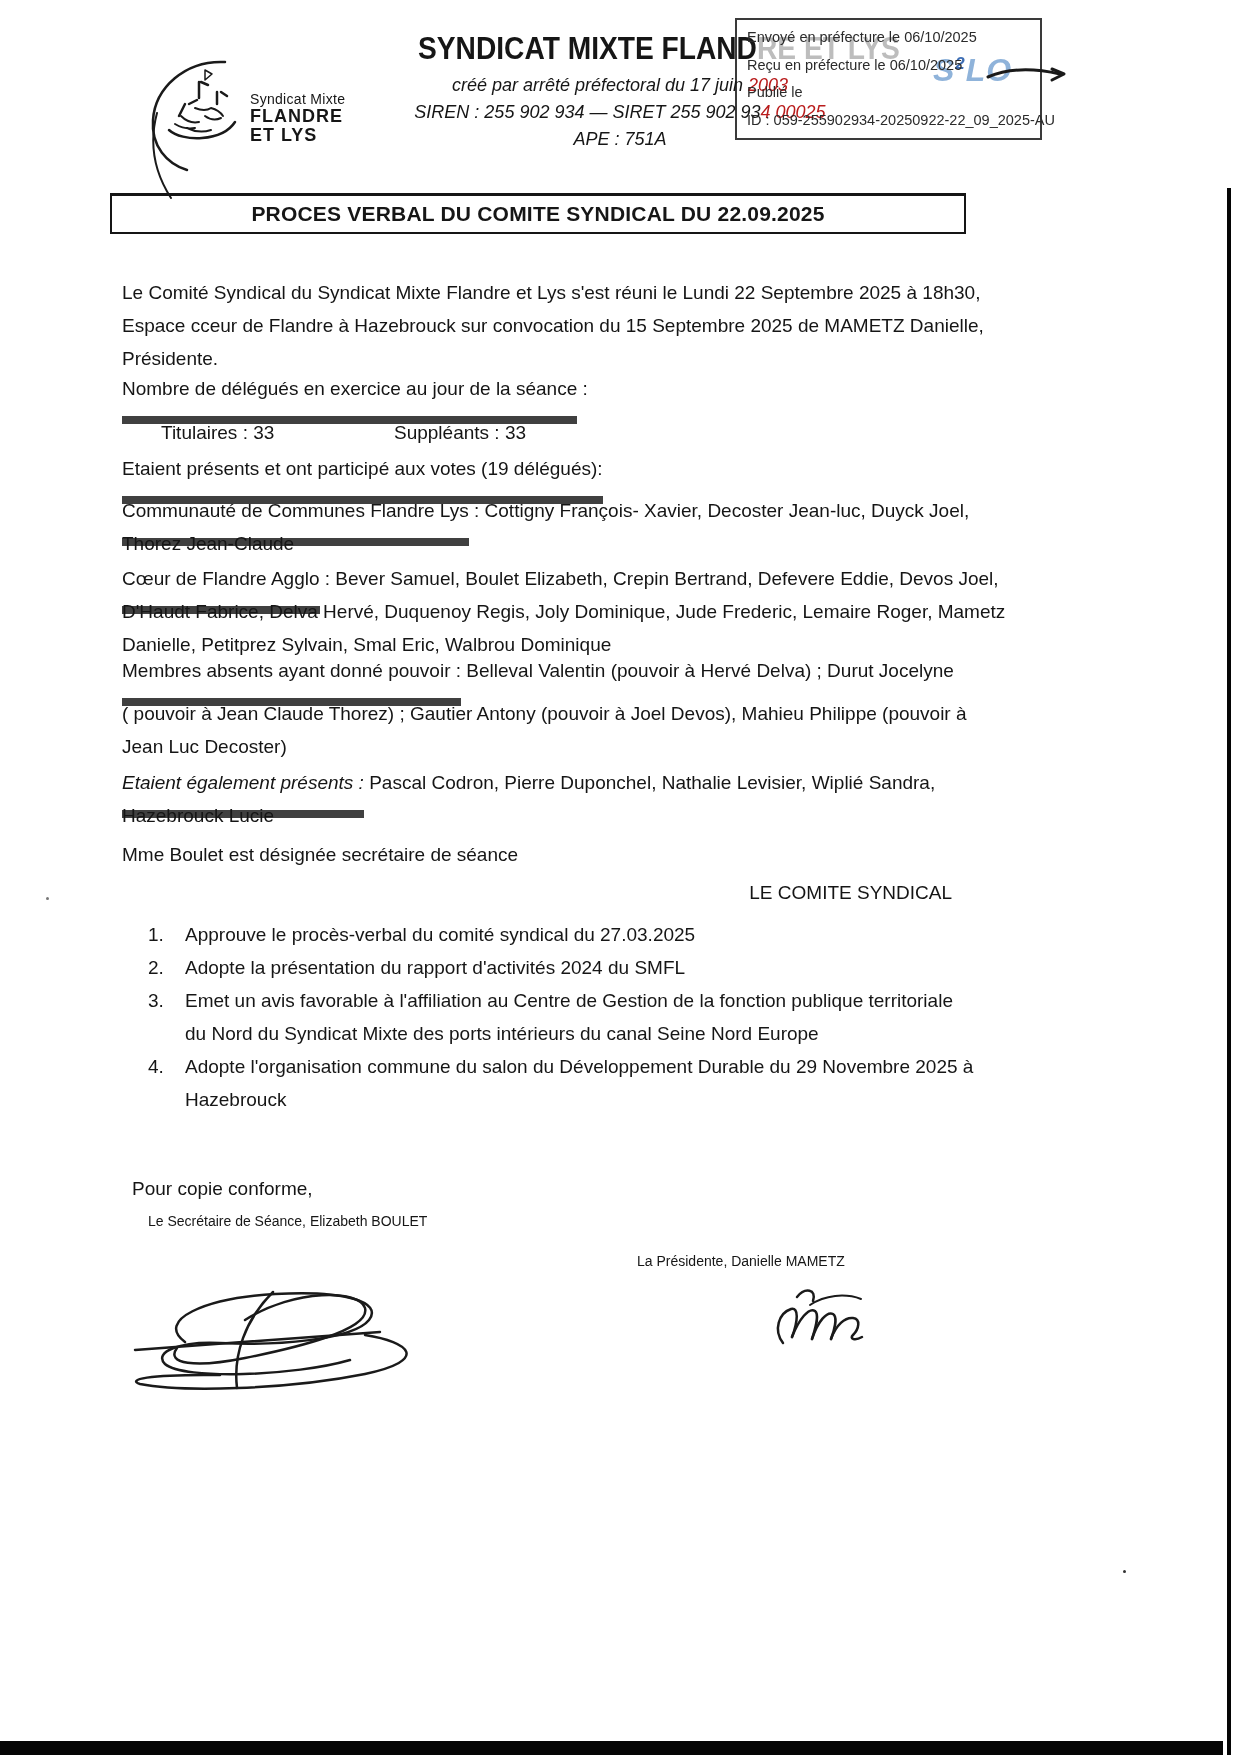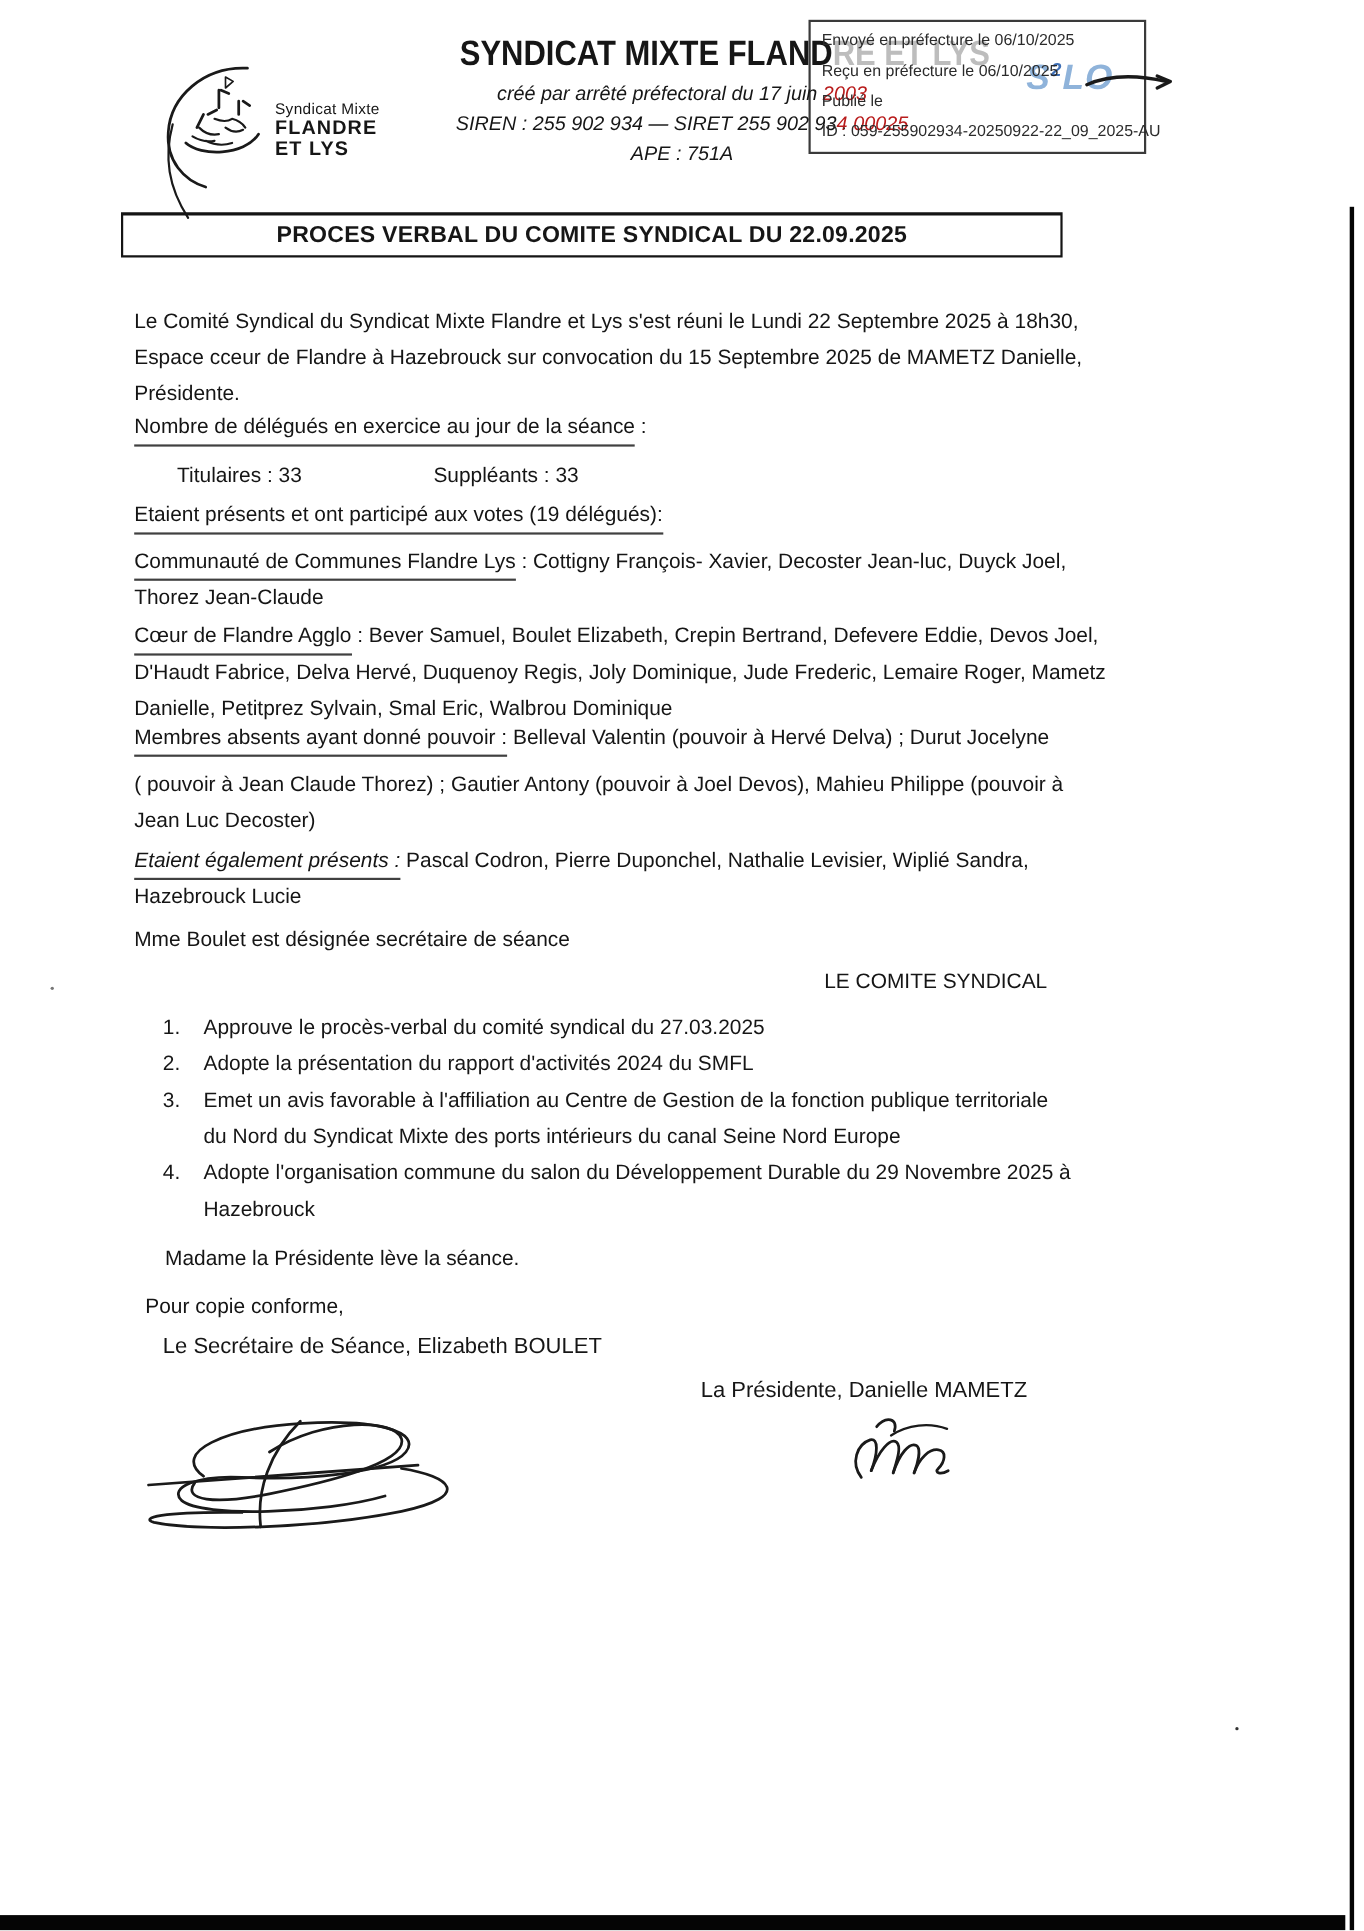--- a/index.html
+++ b/index.html
@@ -29,31 +29,31 @@
   .swoosh{position:absolute;left:986px;top:62px;z-index:2;}
 
   
   .title-box{position:absolute;left:110px;top:193px;width:852px;height:36px;
              border:2px solid #151515;border-top-width:3px;display:flex;align-items:center;
              justify-content:center;font-size:21px;font-weight:700;letter-spacing:.2px;}
 
   
   .para{position:absolute;left:122px;width:1015px;font-size:19px;line-height:33px;
         white-space:pre-line;color:#151515;}
-  .u{border-bottom:2px solid #404040;padding-bottom:5px;}
+  .u{border-bottom:8px solid #404040;padding-bottom:17px;}
   .ital{font-style:italic;}
   .cols span.col1{display:inline-block;width:233px;}
   .center-h{text-align:right;font-weight:400;white-space:normal;width:830px;}
 
   .list{position:absolute;left:148px;top:918px;width:990px;font-size:19px;line-height:33px;}
   .list-item{display:flex;margin:0 0 0 0;}
   .num{width:37px;flex:0 0 37px;}
   .li-text{white-space:pre-line;flex:1;}
 
-  .sign-name{position:absolute;font-size:20px;white-space:nowrap;}
+  .sign-name{position:absolute;font-size:14px;white-space:nowrap;}
 
   
   .edge-line{position:absolute;left:1227px;top:188px;width:4px;height:1567px;background:#050505;}
   .bottom-bar{position:absolute;left:0;top:1741px;width:1223px;height:14px;background:#050505;}
   .dot1{position:absolute;left:46px;top:897px;width:3px;height:3px;background:#777;border-radius:50%;}
   .dot2{position:absolute;left:1123px;top:1570px;width:3px;height:3px;background:#333;border-radius:50%;}
 
   svg path{fill:none;stroke:#1a1a1a;stroke-linecap:round;stroke-linejoin:round;}
 </style>
 </head>
@@ -143,21 +143,20 @@
       <span class="li-text">Emet un avis favorable à l'affiliation au Centre de Gestion de la fonction publique territoriale
 du Nord du Syndicat Mixte des ports intérieurs du canal Seine Nord Europe</span>
     </div>
     <div class="list-item">
       <span class="num">4.</span>
       <span class="li-text">Adopte l'organisation commune du salon du Développement Durable du 29 Novembre 2025 à
 Hazebrouck</span>
     </div>
   </div>
 
-  <div class="para" style="top:1128px;left:150px;">Madame la Présidente lève la séance.</div>
   <div class="para" style="top:1172px;left:132px;">Pour copie conforme,</div>
 
   <span class="sign-name" style="left:148px;top:1213px;">Le Secrétaire de Séance, Elizabeth BOULET</span>
   <span class="sign-name" style="left:637px;top:1213px;margin-top:40px;">La Présidente, Danielle MAMETZ</span>
 
   <svg style="position:absolute;left:125px;top:1280px;" width="320" height="115" viewBox="0 0 320 115">
     <path d="M148,12 C120,40 108,75 112,108" stroke-width="2.5"></path>
     <path d="M60,62 C30,40 80,18 150,14 C220,10 258,22 244,40 C228,60 150,66 95,63 C55,61 28,72 40,84 C58,100 170,96 225,80" stroke-width="2.5"></path>
     <path d="M120,40 C170,8 235,10 240,28 C246,50 170,68 120,78 C70,88 40,84 52,68" stroke-width="2.5"></path>
     <path d="M10,70 L255,52" stroke-width="2.5"></path>

